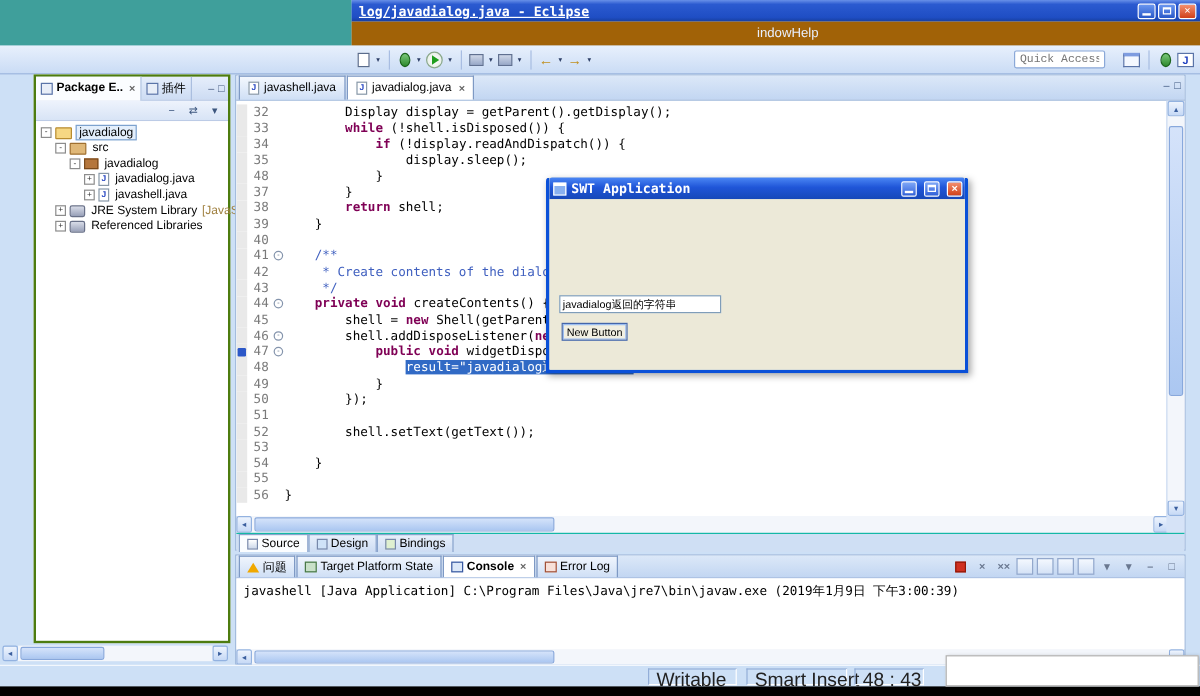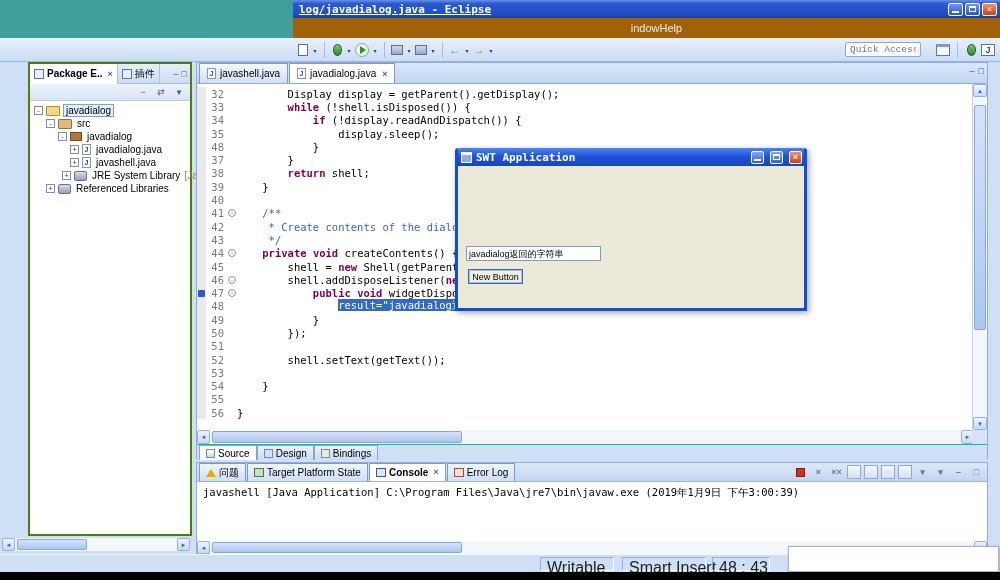--- a/index.html
+++ b/index.html
@@ -267,21 +267,21 @@
         </span>
         <span class="tree-label">javadialog.java</span>
       </div>
       <div class="tree-row" style="padding-left: 40px;">
         <span class="tree-exp">+</span>
         <span class="tree-ic">
           <span class="ic-jfile"></span>
         </span>
         <span class="tree-label">javashell.java</span>
       </div>
-      <div class="tree-row" style="padding-left: 32px;">
+      <div class="tree-row" style="padding-left: 16px;">
         <span class="tree-exp">+</span>
         <span class="tree-ic">
           <span class="ic-lib"></span>
         </span>
         <span class="tree-label">JRE System Library</span>
         <span class="tree-detail">[JavaSE-1.</span>
       </div>
       <div class="tree-row" style="padding-left: 16px;">
         <span class="tree-exp">+</span>
         <span class="tree-ic">

